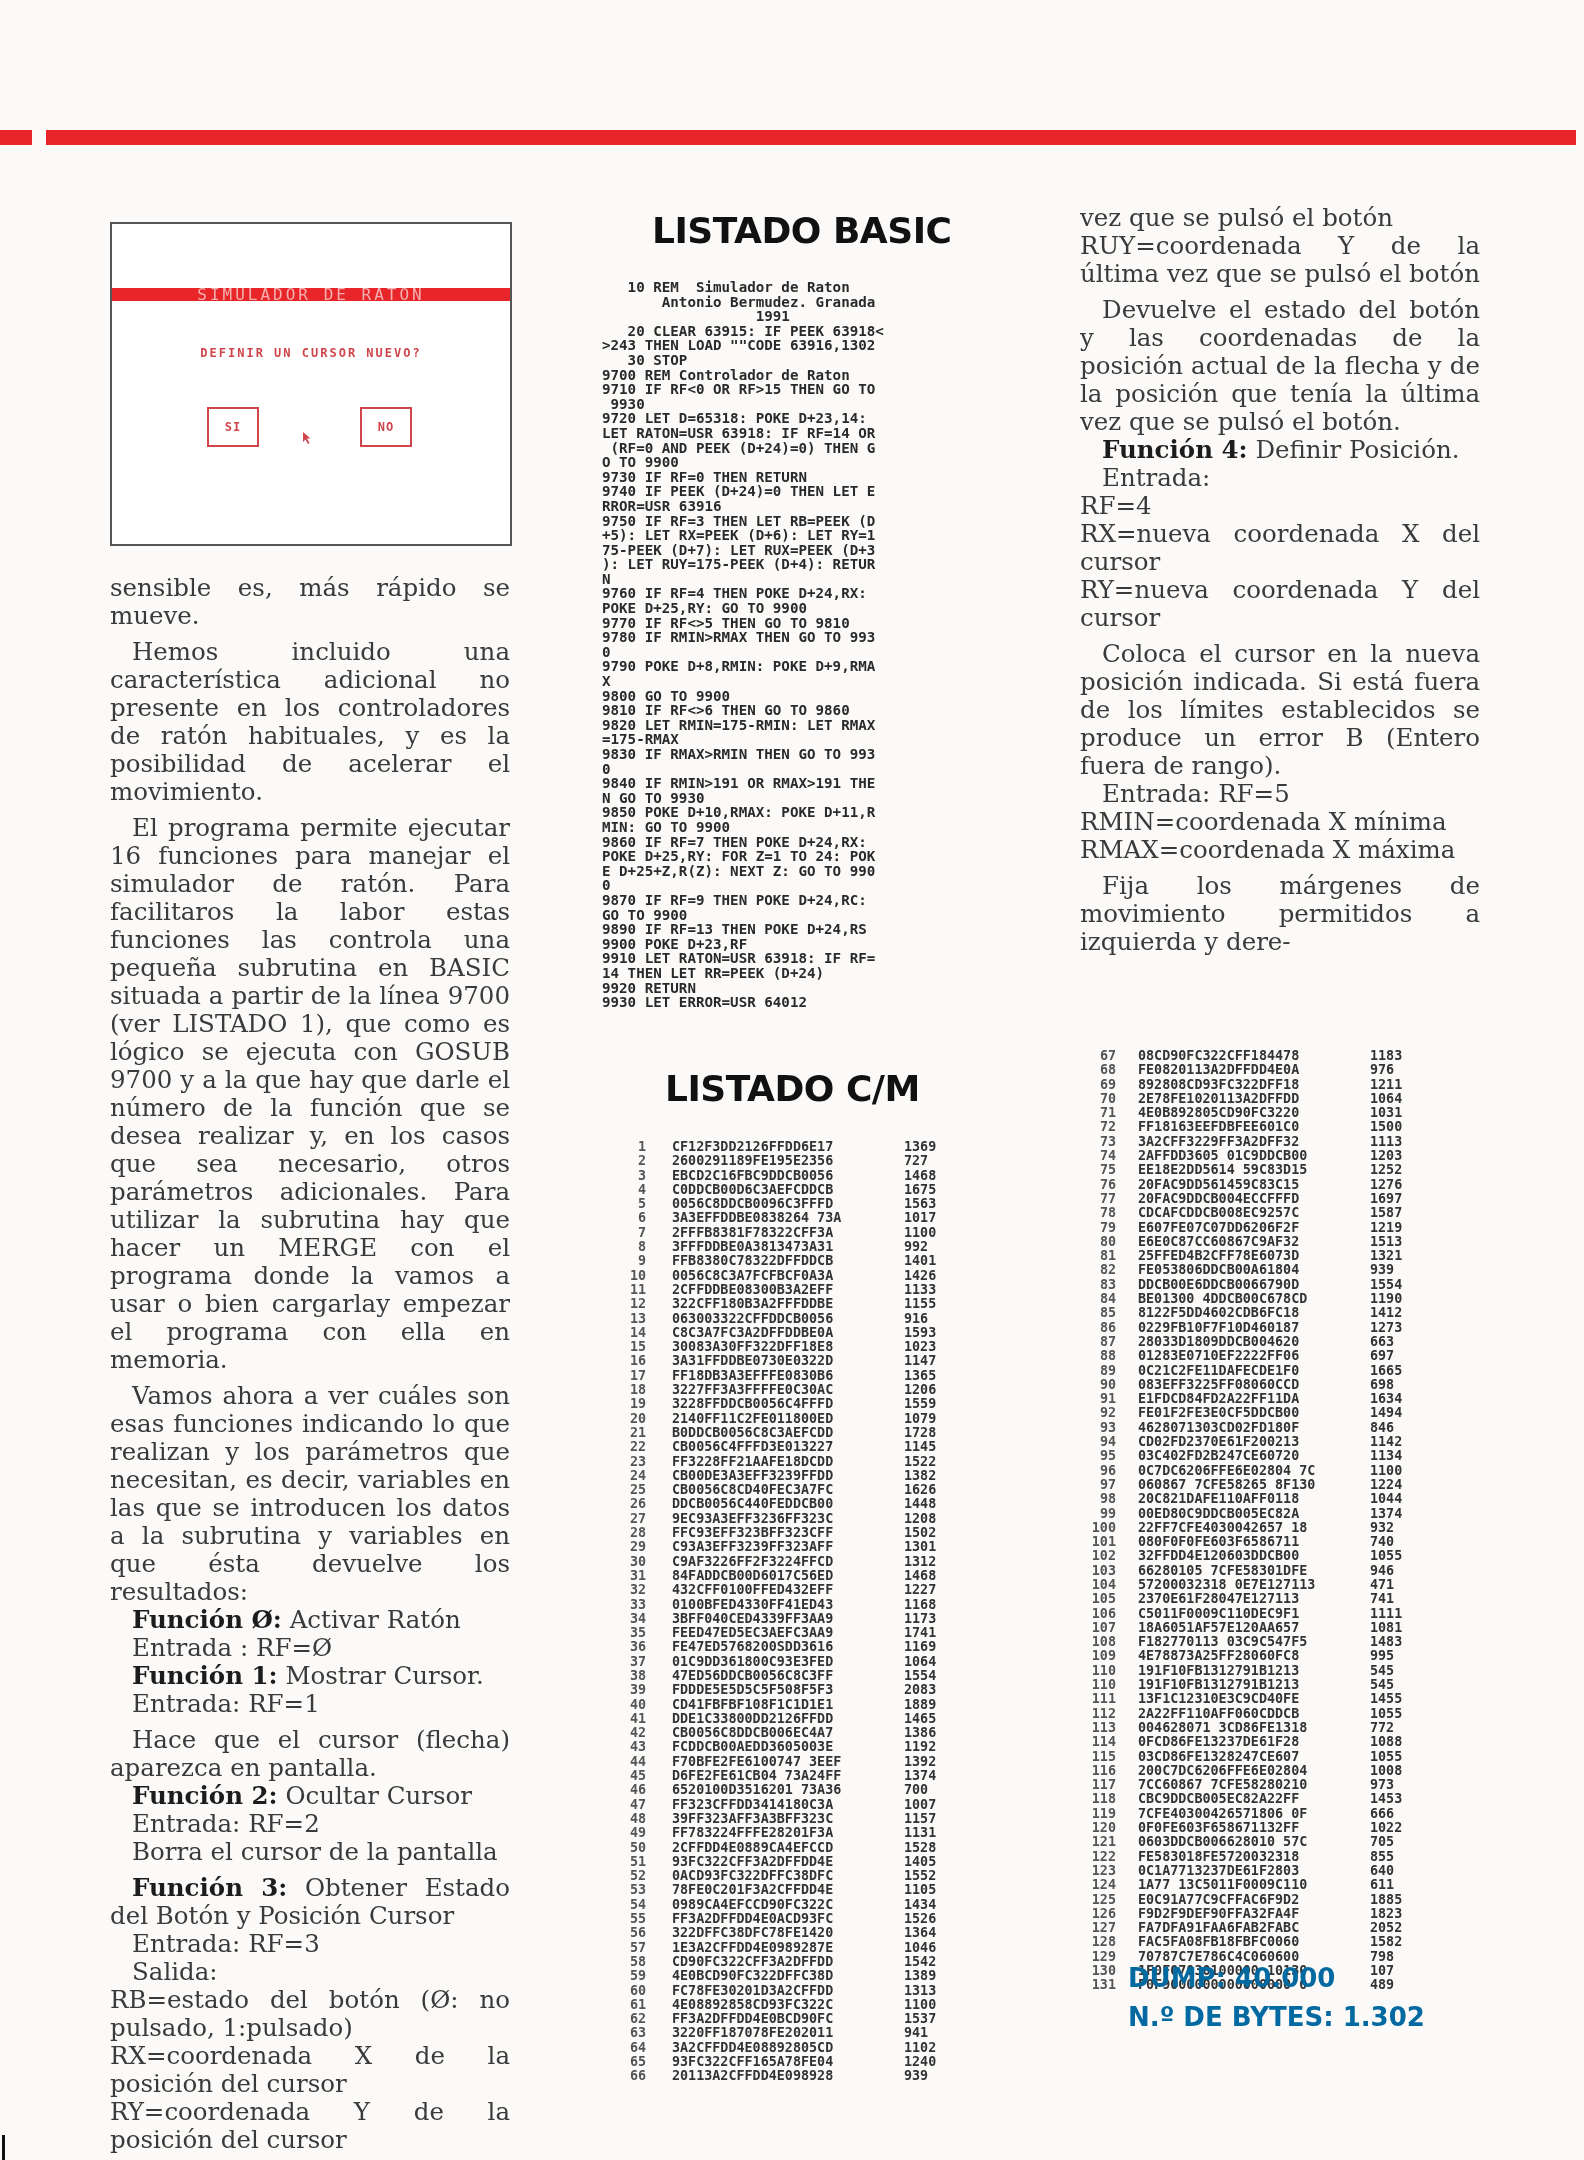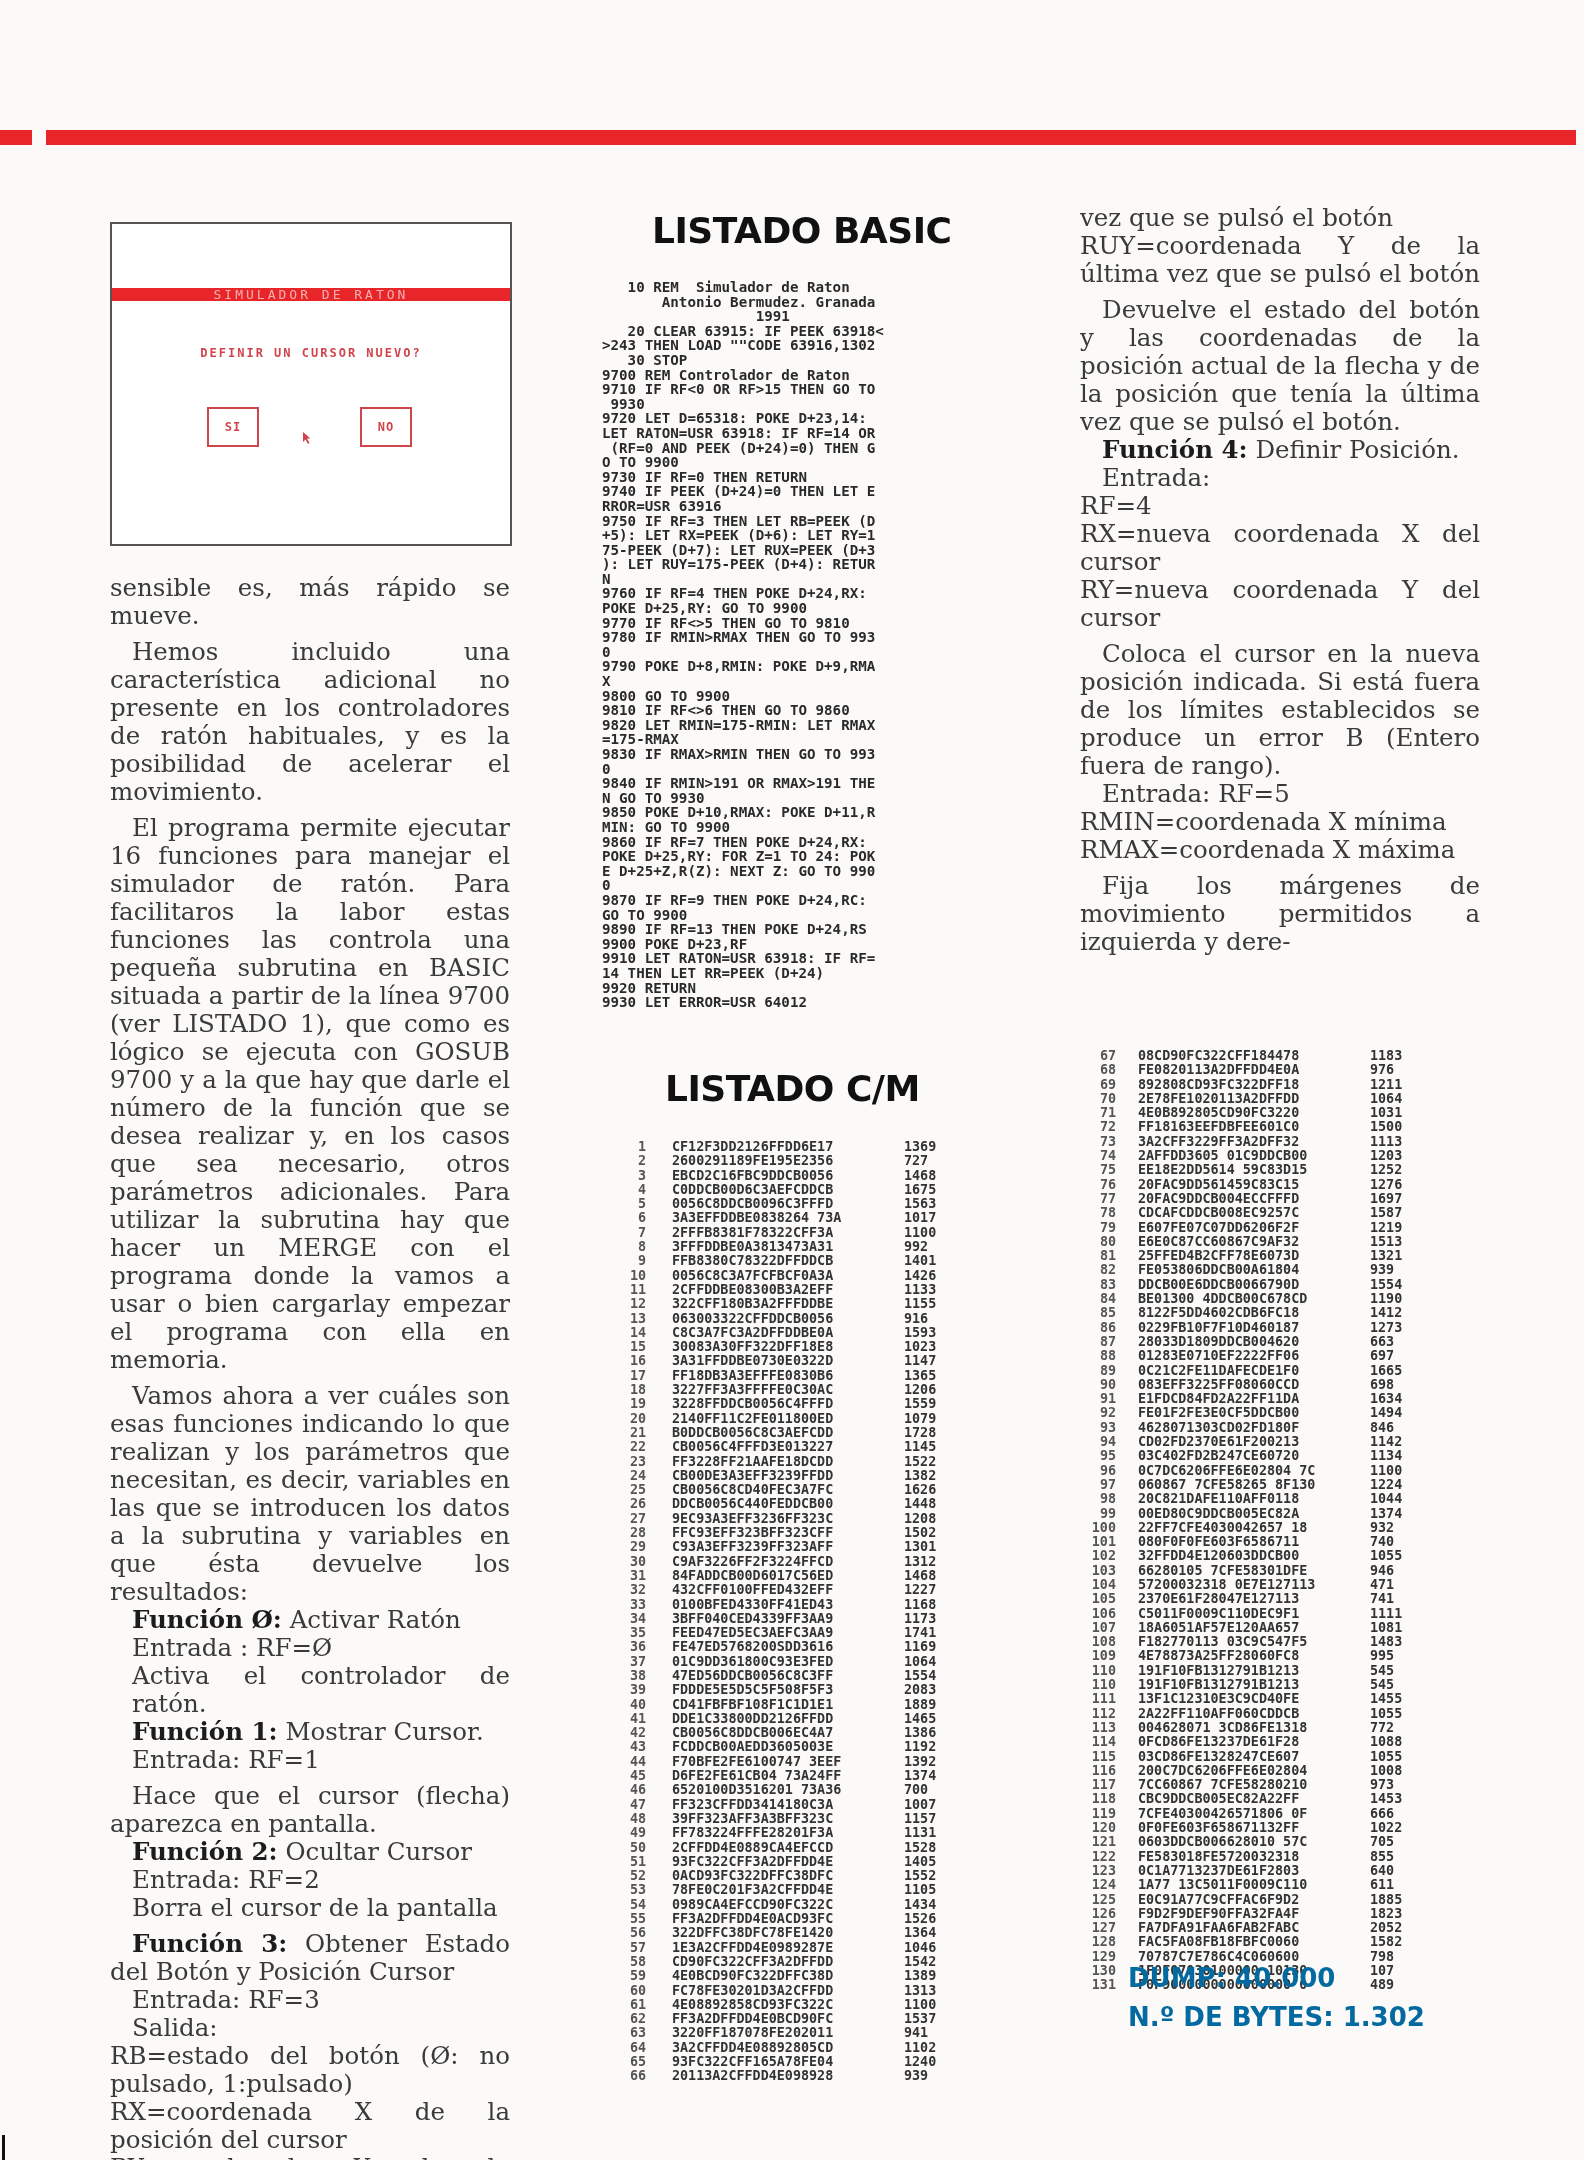--- a/index.html
+++ b/index.html
@@ -8,21 +8,21 @@
     background:#fbfaf8;
     font-family:"DejaVu Serif", serif;
     color:#3a3a3a;
   }
   .redbar-small { position:absolute; left:0; top:130px; width:32px; height:15px; background:#e8262a; }
   .redbar { position:absolute; left:46px; top:130px; width:1530px; height:15px; background:#e8262a; }
 
   
   .shot { position:absolute; left:110px; top:222px; width:398px; height:320px; border:2px solid #555; background:#fff; }
   .shot .band { position:absolute; left:0; right:0; top:64px; height:13px; background:#e8262a;
-    color:#f4b0b0; font-family:"DejaVu Sans Mono", monospace; font-size:13px; letter-spacing:3px; text-align:center; line-height:13px; }
+    color:#f4b0b0; font-family:"DejaVu Sans Mono", monospace; font-size:16px; letter-spacing:3px; text-align:center; line-height:13px; }
   .shot .q { position:absolute; left:0; right:0; top:122px; text-align:center; color:#d0454b;
     font-family:"DejaVu Sans Mono", monospace; font-size:12px; font-weight:bold; letter-spacing:2px; }
   .shot .btn { position:absolute; top:183px; width:48px; height:36px; border:2px solid #d0454b; color:#d0454b;
     font-family:"DejaVu Sans Mono", monospace; font-size:12px; font-weight:bold; display:flex; align-items:center; justify-content:center; letter-spacing:1px; }
   .shot .btn.si { left:95px; } .shot .btn.no { left:248px; }
   .shot .cursor { position:absolute; left:190px; top:207px; width:10px; height:14px; }
 
   
   .col { position:absolute; font-size:24.5px; line-height:28px; text-align:justify; }
   .col p { margin:0; }
@@ -66,21 +66,20 @@
   </svg>
 </div>
 
 <div class="col left" id="leftcol">
     <p class="">sensible es, más rápido se mueve.</p>
     <p class="ind">Hemos incluido una característica adicional no presente en los controladores de ratón habituales, y es la posibilidad de acelerar el movimiento.</p>
     <p class="ind">El programa permite ejecutar 16 funciones para manejar el simulador de ratón. Para facilitaros la labor estas funciones las controla una pequeña subrutina en BASIC situada a partir de la línea 9700 (ver LISTADO 1), que como es lógico se ejecuta con GOSUB 9700 y a la que hay que darle el número de la función que se desea realizar y, en los casos que sea necesario, otros parámetros adicionales. Para utilizar la subrutina hay que hacer un MERGE con el programa donde la vamos a usar o bien cargarlay empezar el programa con ella en memoria.</p>
     <p class="ind">Vamos ahora a ver cuáles son esas funciones indicando lo que realizan y los parámetros que necesitan, es decir, variables en las que se introducen los datos a la subrutina y variables en que ésta devuelve los resultados:</p>
     <p class="sub"><b>Función Ø:</b><span> Activar Ratón</span></p>
     <p class="sub">Entrada : RF=Ø</p>
-    <p class="sub">Activa el controlador de ratón.</p>
     <p class="sub"><b>Función 1:</b><span> Mostrar Cursor.</span></p>
     <p class="sub">Entrada: RF=1</p>
     <p class="ind">Hace que el cursor (flecha) aparezca en pantalla.</p>
     <p class="sub"><b>Función 2:</b><span> Ocultar Cursor</span></p>
     <p class="sub">Entrada: RF=2</p>
     <p class="sub">Borra el cursor de la pantalla</p>
     <p class="ind"><b>Función 3:</b><span> Obtener Estado del Botón y Posición Cursor</span></p>
     <p class="sub">Entrada: RF=3</p>
     <p class="sub">Salida:</p>
     <p class="">RB=estado del botón (Ø: no pulsado, 1:pulsado)</p>

